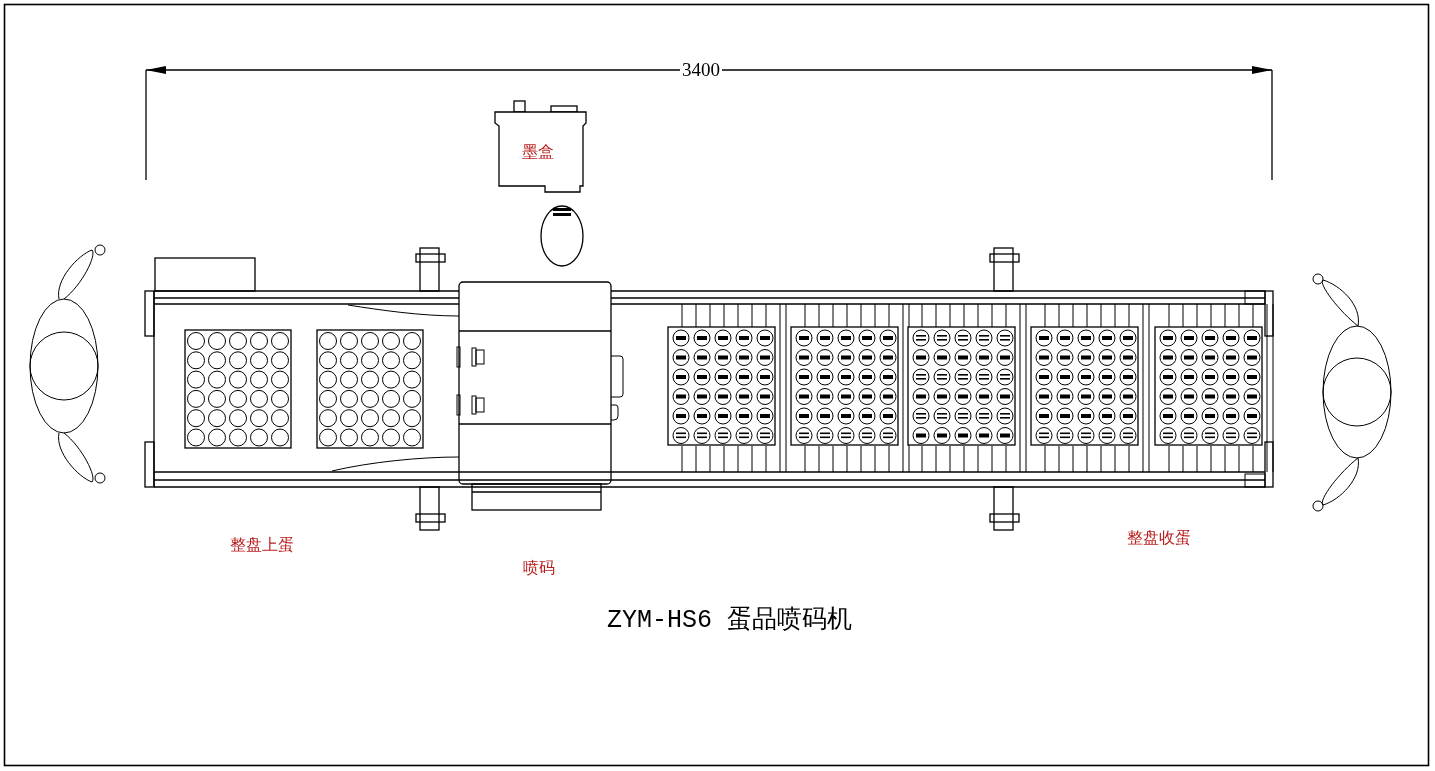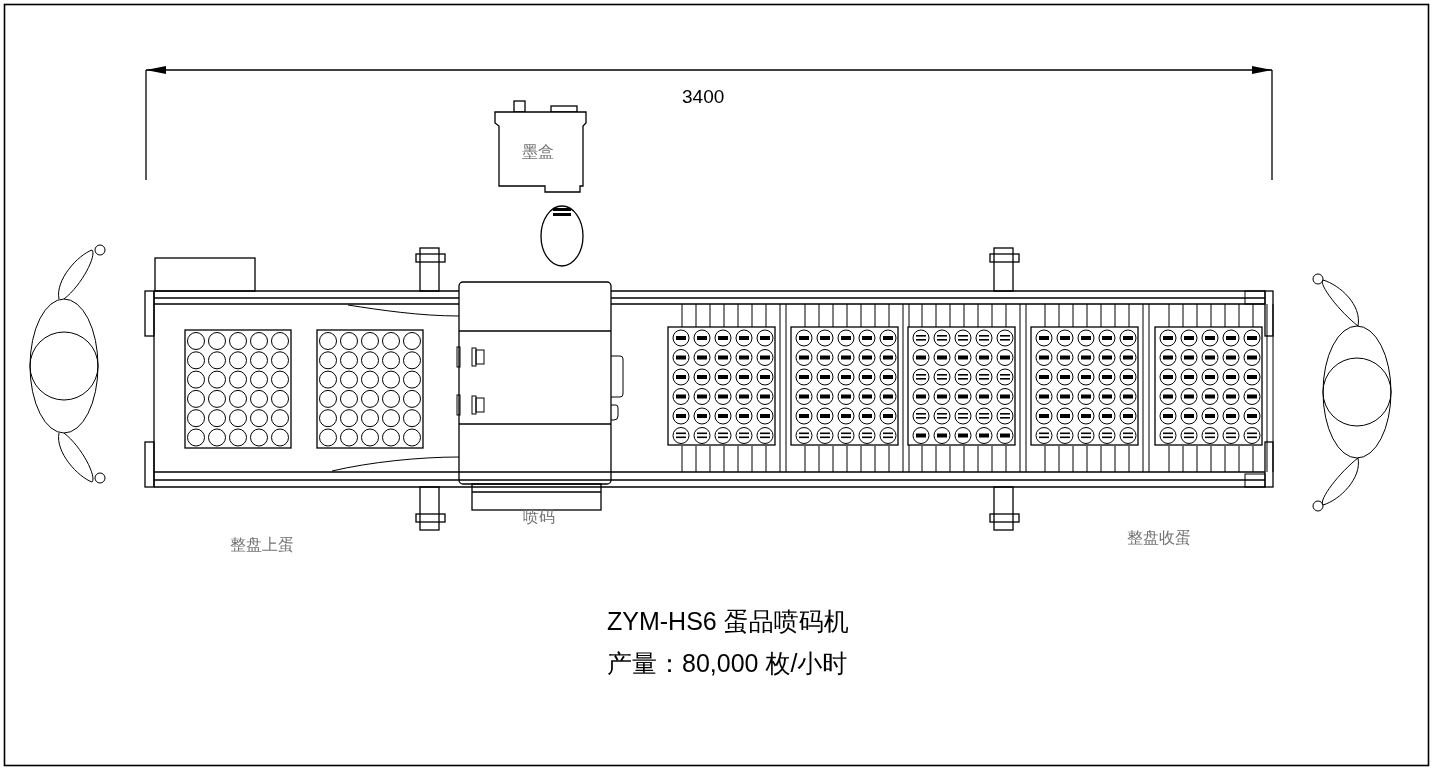--- a/index.html
+++ b/index.html
@@ -2,24 +2,24 @@
 <html><head>
 <meta charset="utf-8">
 <style>
   html, body { margin: 0; padding: 0; background: #ffffff; }
   body { width: 1435px; height: 771px; position: relative; overflow: hidden; font-family: "DejaVu Sans", sans-serif; }
   #stage { position: absolute; left: 0; top: 0; }
   .ln { fill: none; stroke: #000; stroke-width: 1.3; }
   .ln-thin { fill: none; stroke: #000; stroke-width: 1; }
   .ln-bold { fill: none; stroke: #000; stroke-width: 1.6; }
   .fill-w { fill: #fff; stroke: #000; stroke-width: 1.3; }
-  .lbl { position: absolute; color: #737373; white-space: nowrap; }
+  .lbl { position: absolute; color: #b91c1c; white-space: nowrap; }
   .lbl-small { font-size: 16px; font-family: "DejaVu Sans", sans-serif; }
-  .dim-text { position: absolute; font-family: Liberation Sans, sans-serif; font-size: 19px; font-weight: 200; background: #fff; padding: 0 2px; letter-spacing: 0; line-height: 20px; margin-top: 27px; }
-  .info { position: absolute; left: 607px; top: 600px; font-family: Liberation Sans, sans-serif; font-size: 25px; line-height: 42px; color: #000; }
+  .dim-text { position: absolute; font-family: Liberation Serif, serif; font-size: 19px; font-weight: 200; background: #fff; padding: 0 2px; letter-spacing: 0; line-height: 20px; }
+  .info { position: absolute; left: 607px; top: 600px; font-family: Liberation Mono, monospace; font-size: 25px; line-height: 42px; color: #000; }
   .info div { white-space: nowrap; }
 </style>
 </head>
 <body>
 
 <svg id="stage" width="1435" height="771" viewBox="0 0 1435 771" xmlns="http://www.w3.org/2000/svg">
 
   <rect x="4.5" y="4.5" width="1424" height="761" class="ln-bold"></rect>
 
   <g>
@@ -605,19 +605,18 @@
         <circle cx="1252" cy="435.5" r="8" class="ln-thin"></circle>
         <rect x="1247" y="432.5" width="10" height="1.6" fill="#000"></rect>
         <rect x="1247" y="436.5" width="10" height="1.6" fill="#000"></rect>
       </g>
     </g>
 </svg>
 
 <div class="dim-text" style="left:680px; top:60px;">3400</div>
 <div class="lbl lbl-small" style="left:522px; top:142px;">墨盒</div>
 <div class="lbl lbl-small" style="left:230px; top:535px;">整盘上蛋</div>
-<div class="lbl lbl-small" style="left:523px; top:507px;">喷码</div>
+<div class="lbl lbl-small" style="left:523px; top:558px;">喷码</div>
 <div class="lbl lbl-small" style="left:1127px; top:528px;text-align:center;">整盘收蛋</div>
 
 <div class="info">
   <div>ZYM-HS6 蛋品喷码机</div>
-  <div>产量：80,000 枚/小时</div>
 </div>
 
 </body></html>

